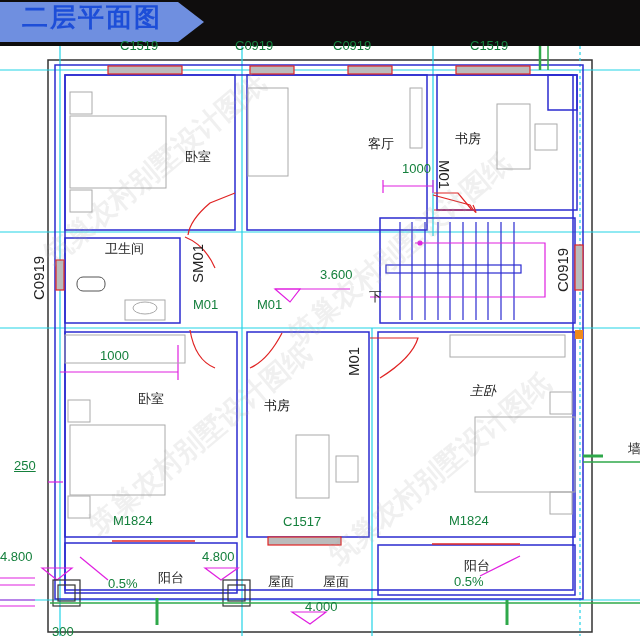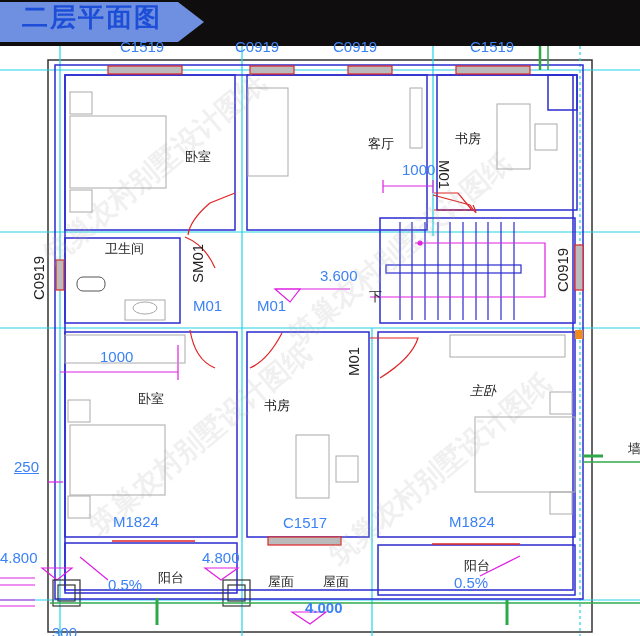--- a/index.html
+++ b/index.html
@@ -2,21 +2,21 @@
 <html><head>
 <meta charset="utf-8">
 <style>
   html, body { margin:0; padding:0; }
   body { width:640px; height:636px; position:relative; overflow:hidden; background:#ffffff; font-family:"DejaVu Sans", sans-serif; }
   .header-band { position:absolute; left:0; top:0; width:640px; height:46px; background:#0f0d0d; }
   .title-banner { position:absolute; left:0; top:2px; height:40px; width:178px; background:#6f8fe0; }
   .title-arrow { position:absolute; left:178px; top:2px; width:0; height:0; border-top:20px solid transparent; border-bottom:20px solid transparent; border-left:26px solid #6f8fe0; }
   .title-text { position:absolute; left:22px; top:0; font-size:26px; font-weight:bold; color:#1d4ed8; letter-spacing:2px; font-family:"DejaVu Sans", sans-serif; }
   .wm { position:absolute; color:rgba(170,170,170,0.18); font-size:28px; font-weight:bold; transform:rotate(-40deg); white-space:nowrap; pointer-events:none; }
-  .lbl { position:absolute; font-family:"Liberation Sans", sans-serif; color:#3b82f6; font-size:15px; white-space:nowrap; }
+  .lbl { position:absolute; font-family:"Liberation Sans", sans-serif; color:#15803d; font-size:13px; white-space:nowrap; }
   .lbl-v { position:absolute; font-family:"Liberation Sans", sans-serif; color:#222; font-size:15px; white-space:nowrap; transform:rotate(-90deg); transform-origin:left top; }
   .lbl-v90 { position:absolute; font-family:"Liberation Sans", sans-serif; color:#222; font-size:15px; white-space:nowrap; transform:rotate(90deg); transform-origin:left top; }
   .room { position:absolute; font-family:"DejaVu Sans", sans-serif; font-size:13px; color:#222; white-space:nowrap; }
   svg { position:absolute; left:0; top:0; }
 </style>
 </head>
 <body>
 
 <div class="header-band"></div>
 <div class="title-banner"></div>
@@ -210,16 +210,16 @@
 
 <div class="lbl" style="left:402px;top:161px;">1000</div>
 <div class="lbl" style="left:100px;top:348px;">1000</div>
 <div class="lbl" style="left:14px;top:458px;text-decoration:underline;">250</div>
 <div class="lbl" style="left:52px;top:624px;">300</div>
 <div class="room" style="left:369px;top:288px;">下</div>
 
 <div class="lbl" style="left:320px;top:267px;">3.600</div>
 <div class="lbl" style="left:0px;top:549px;">4.800</div>
 <div class="lbl" style="left:202px;top:549px;">4.800</div>
-<div class="lbl" style="left:305px;top:599px;font-weight:bold;">4.000</div>
+<div class="lbl" style="left:305px;top:599px;">4.000</div>
 
 <div class="lbl" style="left:108px;top:576px;">0.5%</div>
 <div class="lbl" style="left:454px;top:574px;">0.5%</div>
 
 </body></html>

